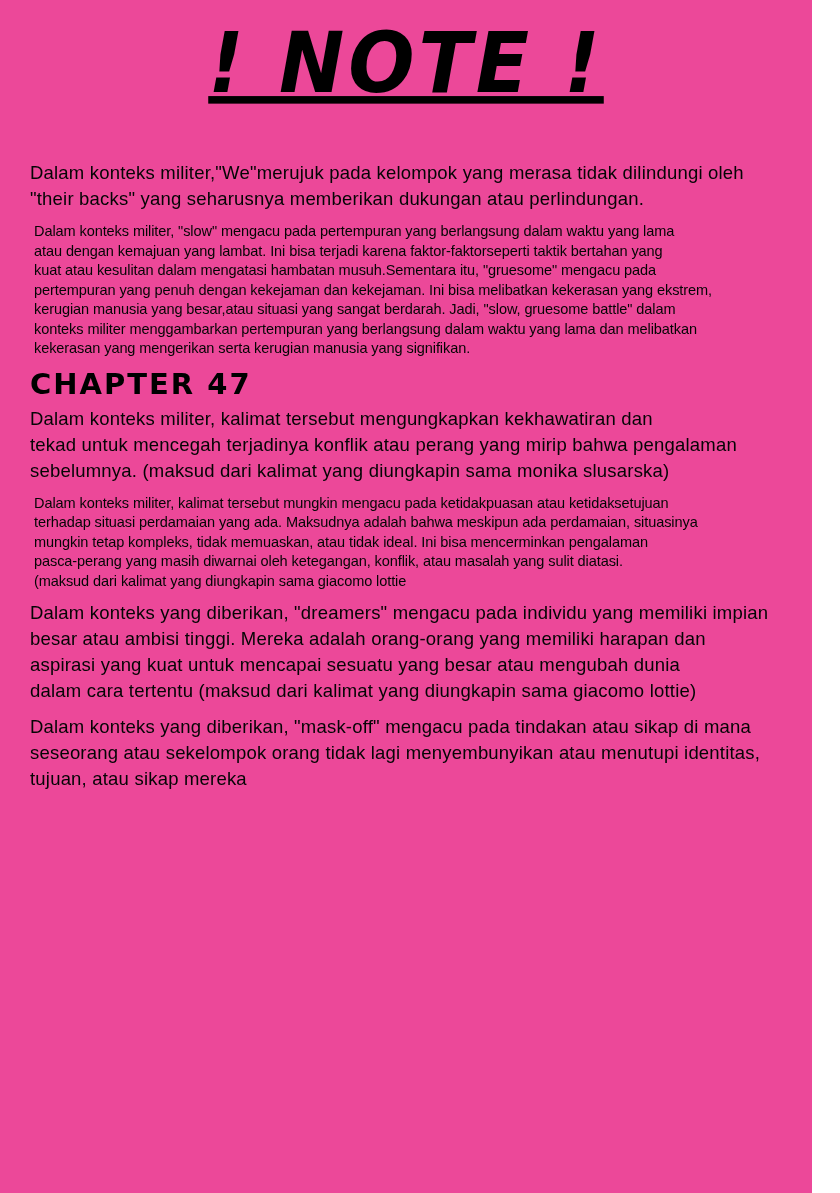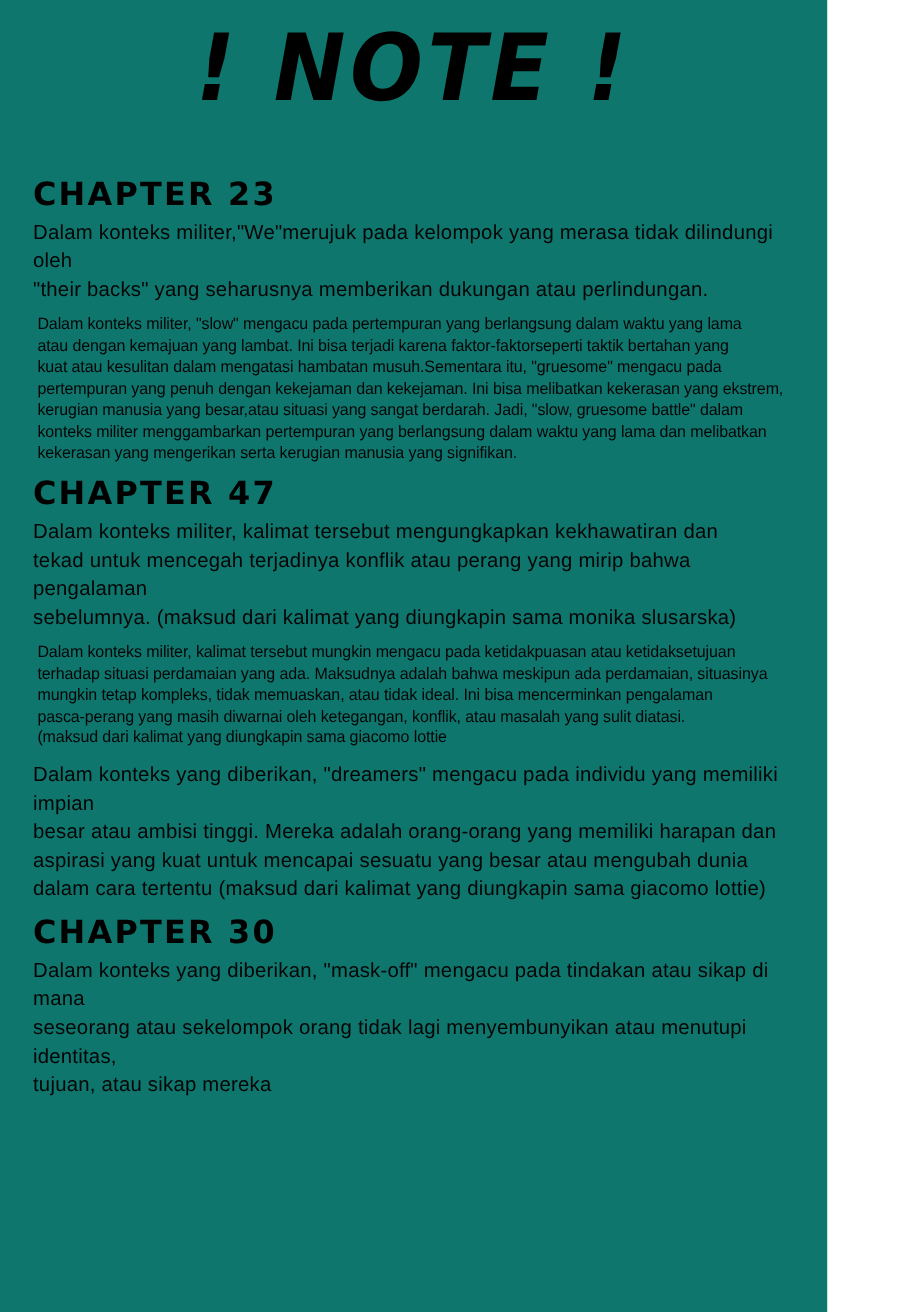--- a/index.html
+++ b/index.html
@@ -2,27 +2,28 @@
 <html><head>
 <meta charset="utf-8">
 <style>
   html, body {
     margin: 0;
     padding: 0;
     background: #ffffff;
   }
   .page {
     position: relative;
-    width: 752px;
+    width: 812px;
     height: 1193px;
-    background: #0f766e;
+    background: #ec4899;
     color: #000000;
     font-family: "Liberation Sans", sans-serif;
     overflow: hidden;
     box-sizing: border-box;
+    text-decoration: underline;
   }
   .title {
     margin: 14px 0 0 0;
     padding: 0;
     text-align: center;
     font-family: "DejaVu Sans", sans-serif;
     font-size: 78px;
     font-weight: 900;
     font-style: italic;
     letter-spacing: 4px;
@@ -76,21 +77,20 @@
 </head>
 <body>
 
 <div class="page">
 
   <h1 class="title">! NOTE !</h1>
 
   <div class="content">
 
     <section class="chapter">
-      <h2 class="chapter-heading">CHAPTER 23</h2>
       <p class="para large">Dalam konteks militer,"We"merujuk pada kelompok yang merasa tidak dilindungi oleh
 "their backs" yang seharusnya memberikan dukungan atau perlindungan.</p>
       <p class="para small">Dalam konteks militer, "slow" mengacu pada pertempuran yang berlangsung dalam waktu yang lama
 atau dengan kemajuan yang lambat. Ini bisa terjadi karena faktor-faktorseperti taktik bertahan yang
 kuat atau kesulitan dalam mengatasi hambatan musuh.Sementara itu, "gruesome" mengacu pada
 pertempuran yang penuh dengan kekejaman dan kekejaman. Ini bisa melibatkan kekerasan yang ekstrem,
 kerugian manusia yang besar,atau situasi yang sangat berdarah. Jadi, "slow, gruesome battle" dalam
 konteks militer menggambarkan pertempuran yang berlangsung dalam waktu yang lama dan melibatkan
 kekerasan yang mengerikan serta kerugian manusia yang signifikan.</p>
     </section>
@@ -108,20 +108,19 @@
     </section>
 
     <section class="chapter">
       <p class="para large">Dalam konteks yang diberikan, "dreamers" mengacu pada individu yang memiliki impian
 besar atau ambisi tinggi. Mereka adalah orang-orang yang memiliki harapan dan
 aspirasi yang kuat untuk mencapai sesuatu yang besar atau mengubah dunia
 dalam cara tertentu (maksud dari kalimat yang diungkapin sama giacomo lottie)</p>
     </section>
 
     <section class="chapter">
-      <h2 class="chapter-heading">CHAPTER 30</h2>
       <p class="para large">Dalam konteks yang diberikan, "mask-off" mengacu pada tindakan atau sikap di mana
 seseorang atau sekelompok orang tidak lagi menyembunyikan atau menutupi identitas,
 tujuan, atau sikap mereka</p>
     </section>
 
   </div>
 </div>
 
 </body></html>

